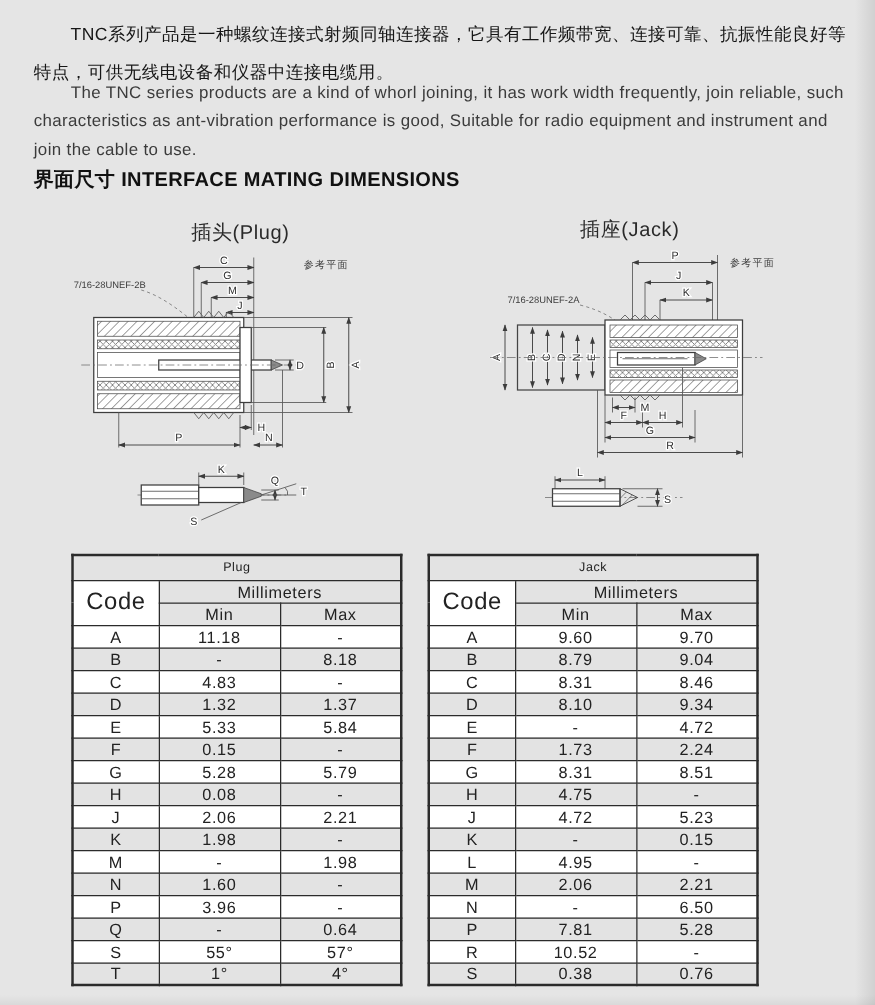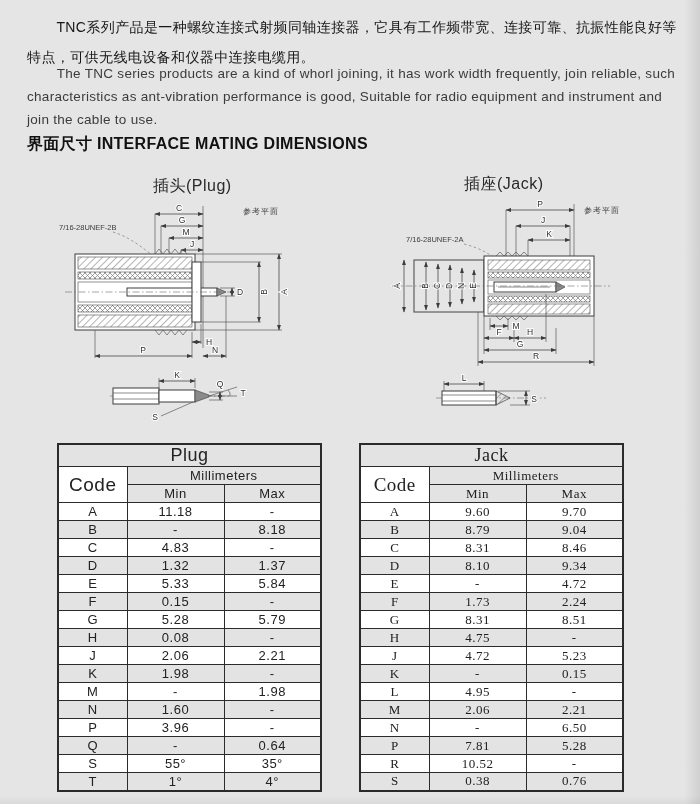--- a/index.html
+++ b/index.html
@@ -51,25 +51,25 @@
   text.sm { font-size:7.5px; fill:#3c3c3c; }
   text.cn { font-size:8px; fill:#3c3c3c; letter-spacing:1px; }
 
   table.dimtable{
     position:absolute; top:443px; width:263px;
     border-collapse:collapse; table-layout:fixed;
     font-size:13px; color:#222; text-align:center; letter-spacing:0.5px;
     border:2px solid #2b2b2b; background:#fff;
   }
   table.dimtable.plug-table{ left:57px; }
-  table.dimtable.jack-table{ left:359px;font-family:Liberation Serif, serif; }
+  table.dimtable.jack-table{ left:342px; }
   .dimtable td{ border:1px solid #2b2b2b; height:18px; padding:0; font-weight:normal; }
   .dimtable thead td{ background:#e3e3e3; }
   .dimtable td.code-hd{ background:#fff; font-size:19px; }
-  .dimtable tr.title-row td{ height:20px; font-size:18px; }
+  .dimtable tr.title-row td{ height:20px; font-size:10px; }
   .dimtable tbody tr:nth-child(even) td{ background:#e3e3e3; }
   .dimtable col.c-code{ width:69px; }
   .dimtable col.c-min{ width:97px; }
   .dimtable col.c-max{ width:97px; }
 </style>
 </head>
 <body>
 
 <div class="page">
 
@@ -369,21 +369,21 @@
 
   <tr>
     <td>Q</td>
     <td>-</td>
     <td>0.64</td>
   </tr>
 
   <tr>
     <td>S</td>
     <td>55°</td>
-    <td>35°</td>
+    <td>57°</td>
   </tr>
 
   <tr>
     <td>T</td>
     <td>1°</td>
     <td>4°</td>
   </tr>
 </tbody>
   </table>
 

